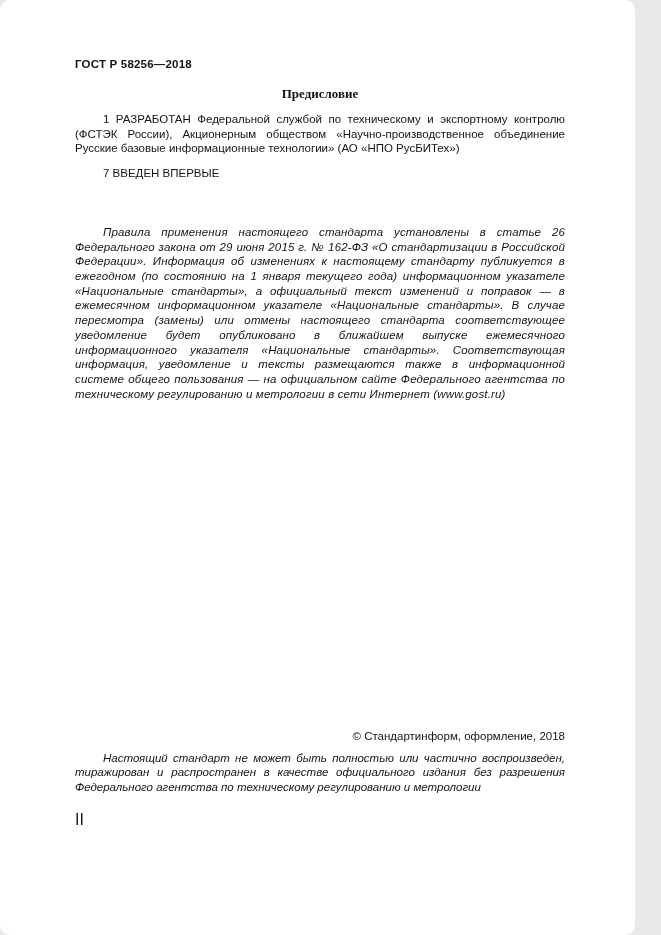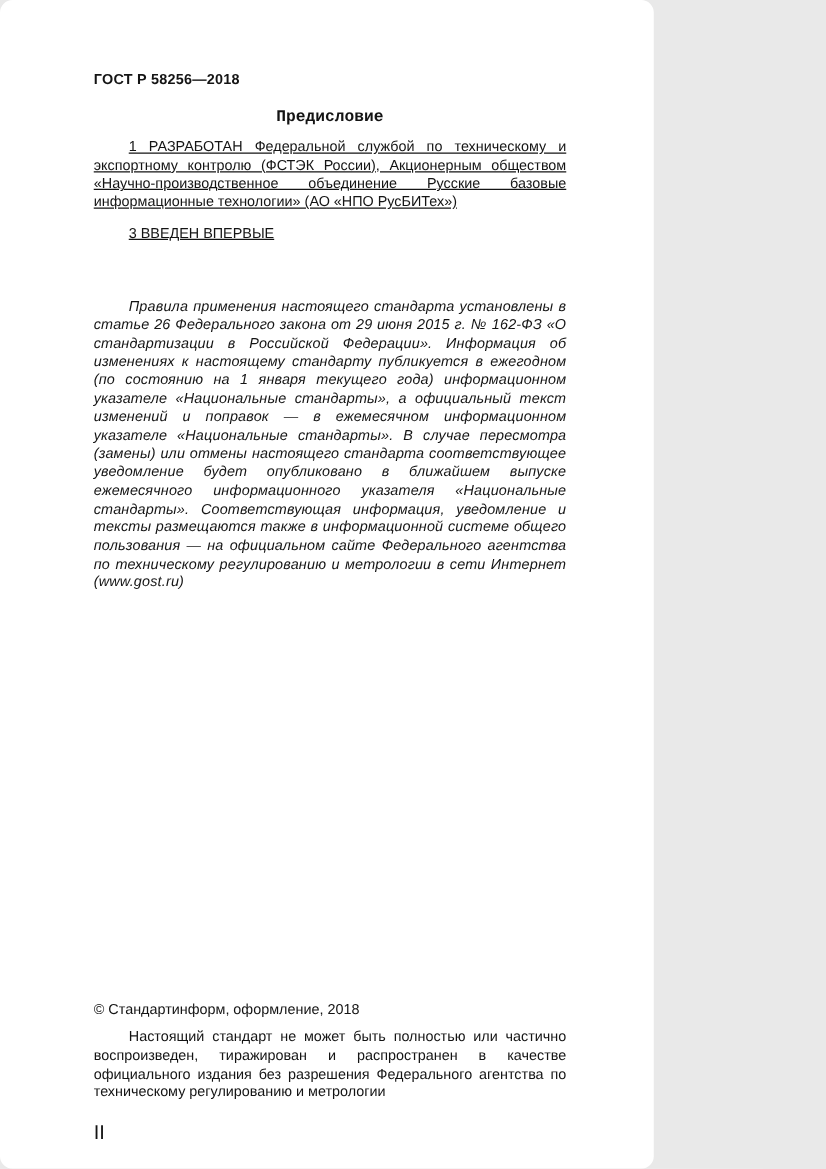--- a/index.html
+++ b/index.html
@@ -8,84 +8,84 @@
       background: #e9e9e9;
     }
     body {
       width: 661px;
       height: 935px;
       font-family: "Liberation Sans", sans-serif;
       color: #141414;
     }
     .page {
       position: relative;
-      width: 523px;
+      width: 635px;
       height: 935px;
       box-sizing: border-box;
       background: #ffffff;
       border-radius: 10px;
       padding: 58px 70px 0 75px;
       overflow: hidden;
     }
     .doc-code {
       font-weight: bold;
       font-size: 11.5px;
       letter-spacing: 0.2px;
     }
     .foreword-title {
       margin: 16px 0 0 0;
       text-align: center;
       font-weight: bold;
       font-size: 13px;
-      font-family: Liberation Mono, monospace;
+      font-family: Liberation Serif, serif;
     }
     .par {
       margin: 0;
       font-size: 11.5px;
       line-height: 1.28;
       text-align: justify;
       text-indent: 28px;
     }
     .items {
       margin-top: 9px;
     }
     .items .par {
       margin-top: 10px;
-      text-decoration: underline;
     }
     .legal {
       margin-top: 44px;
       font-style: italic;
       letter-spacing: 0.15px;
     }
     .copyright {
       margin-top: 328px;
-      text-align: left;
+      text-align: right;
       font-size: 11.5px;
     }
     .restriction {
       margin-top: 9px;
+      font-style: italic;
     }
     .page-num {
       margin-top: 16px;
       font-size: 16px;
     }
   </style>
 </head>
 <body>
 
 <div class="page">
 
   <div class="doc-code">ГОСТ Р 58256—2018</div>
 
   <h1 class="foreword-title">Предисловие</h1>
 
   <div class="items">
     <p class="par">1 РАЗРАБОТАН Федеральной службой по техническому и экспортному контролю (ФСТЭК России), Акционерным обществом «Научно-производственное объединение Русские базовые информационные технологии» (АО «НПО РусБИТех»)</p>
-    <p class="par">3 ВВЕДЕН ВПЕРВЫЕ</p>
+    <p class="par">7 ВВЕДЕН ВПЕРВЫЕ</p>
   </div>
 
   <p class="par legal">Правила применения настоящего стандарта установлены в статье 26 Федерального закона от 29 июня 2015 г. № 162-ФЗ «О стандартизации в Российской Федерации». Информация об изменениях к настоящему стандарту публикуется в ежегодном (по состоянию на 1 января текущего года) информационном указателе «Национальные стандарты», а официальный текст изменений и поправок — в ежемесячном информационном указателе «Национальные стандарты». В случае пересмотра (замены) или отмены настоящего стандарта соответствующее уведомление будет опубликовано в ближайшем выпуске ежемесячного информационного указателя «Национальные стандарты». Соответствующая информация, уведомление и тексты размещаются также в информационной системе общего пользования — на официальном сайте Федерального агентства по техническому регулированию и метрологии в сети Интернет (www.gost.ru)</p>
 
   <div class="copyright">© Стандартинформ, оформление, 2018</div>
 
   <p class="par restriction">Настоящий стандарт не может быть полностью или частично воспроизведен, тиражирован и распространен в качестве официального издания без разрешения Федерального агентства по техническому регулированию и метрологии</p>
 
   <div class="page-num">II</div>
 

